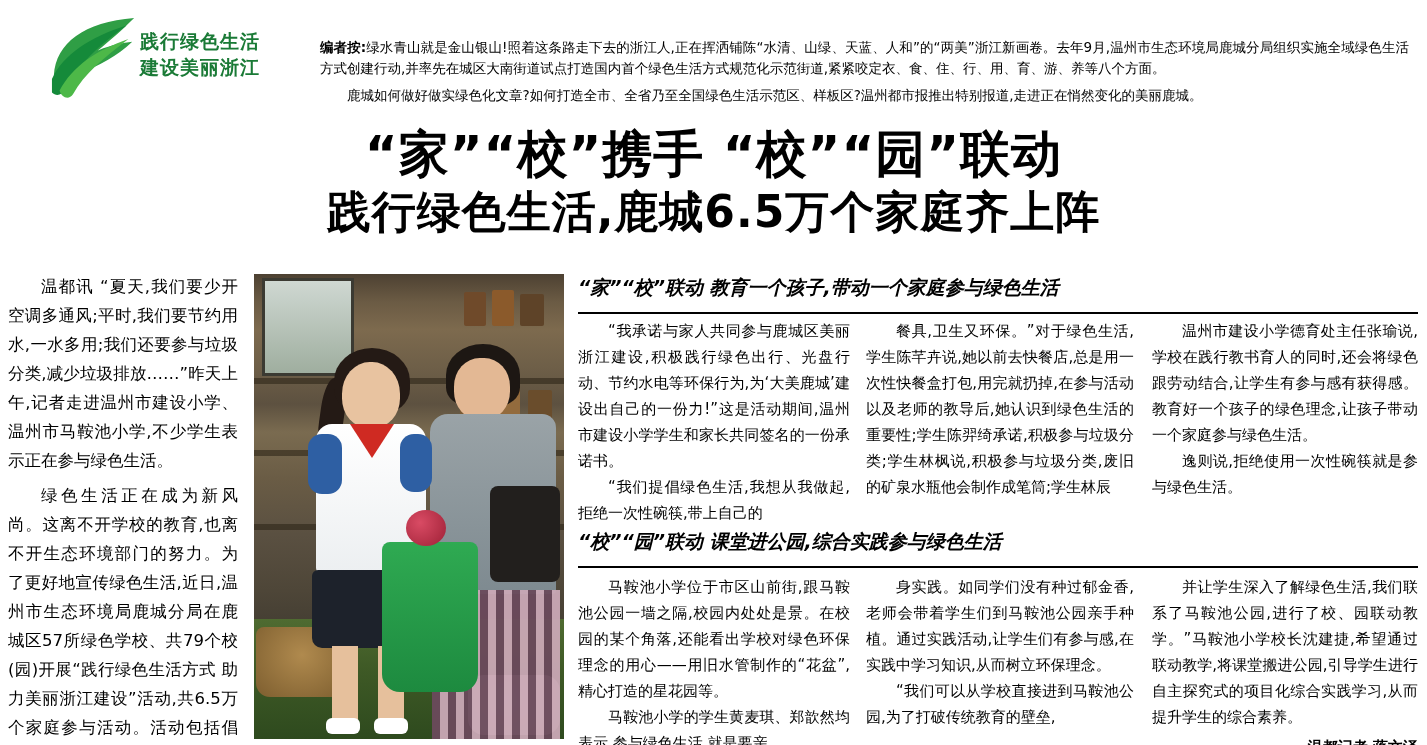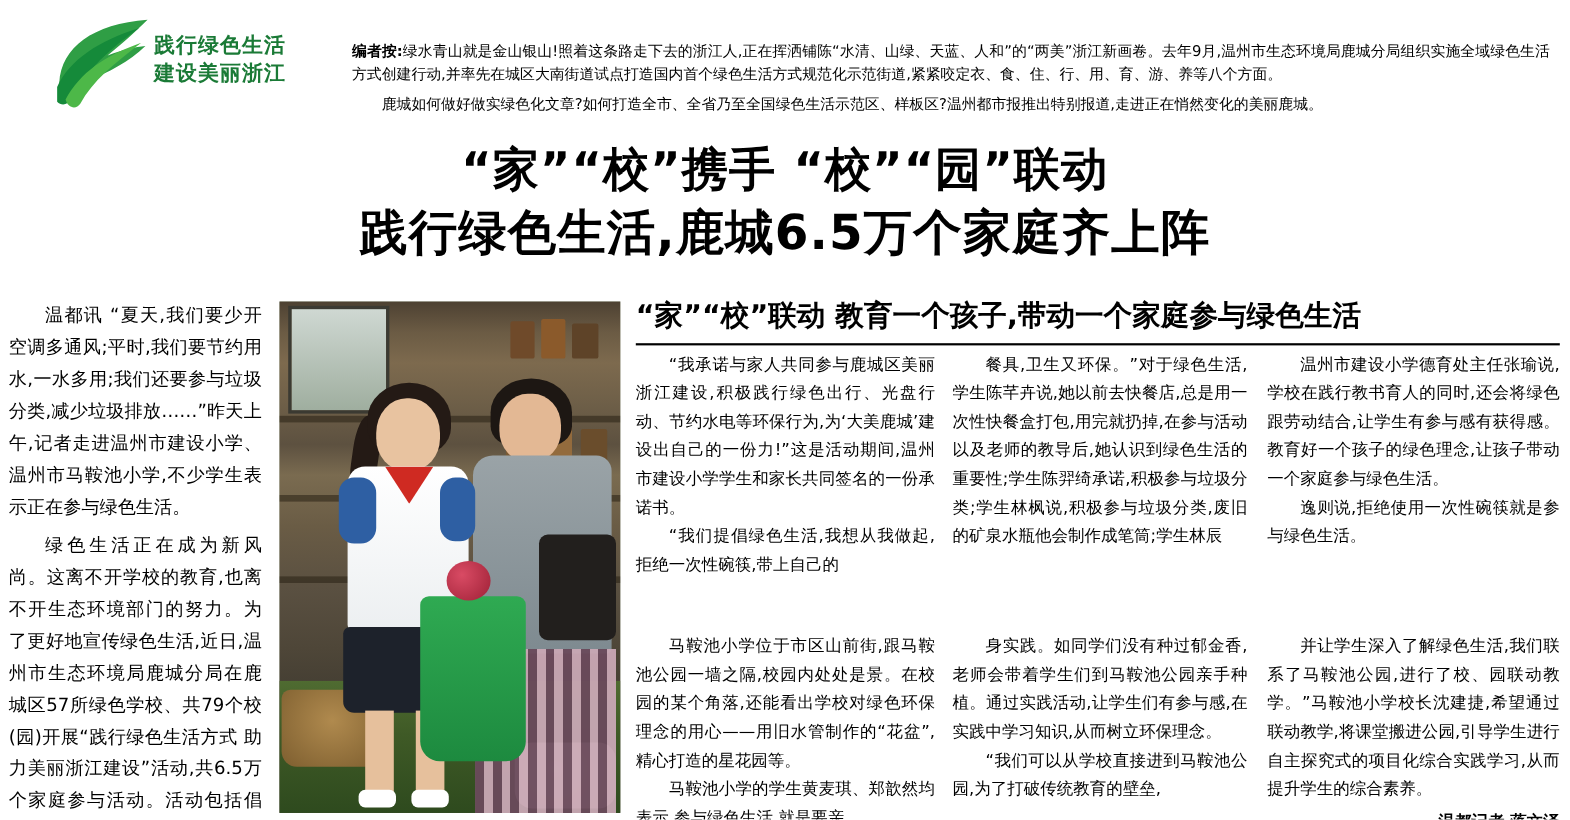--- a/index.html
+++ b/index.html
@@ -81,21 +81,21 @@
   .headline {
     position: absolute;
     left: 0;
     top: 128px;
     width: 1427px;
     text-align: center;
   }
   .headline .h1 {
     font-family: "DejaVu Sans", sans-serif;
     font-weight: bold;
-    font-size: 42px;
+    font-size: 50px;
     line-height: 52px;
     letter-spacing: 1px;
   }
   .headline .h2 {
     font-family: "DejaVu Sans", sans-serif;
     font-weight: bold;
     font-size: 44px;
     line-height: 56px;
     letter-spacing: 1px;
     margin-top: 4px;
@@ -240,23 +240,24 @@
     position:absolute; left:236px; top:212px; width:70px; height:96px;
     background:#221f1d; border-radius:8px;
   }
   .photo .fruit {
     position:absolute; left:152px; top:236px; width:40px; height:36px;
     background: radial-gradient(circle at 35% 35%, #d94b64, #9e2036);
     border-radius:50%;
   }
   .section-title {
     font-weight: bold;
-    font-size: 26px;
+    font-size: 19px;
     line-height: 30px;
     margin: 0 0 10px 0;
+    font-style: italic;
   }
   .sect-rule {
     height: 2px;
     background: #000;
     margin: 4px 0 10px 0;
   }
   .ctext p {
     margin: 0;
     text-indent: 2em;
     font-size: 15px;
@@ -367,20 +368,24 @@
         <p>“我们提倡绿色生活,我想从我做起,拒绝一次性碗筷,带上自己的</p>
     </div>
     <div class="block-b1 ctext">
       <p>餐具,卫生又环保。”对于绿色生活,学生陈芊卉说,她以前去快餐店,总是用一次性快餐盒打包,用完就扔掉,在参与活动以及老师的教导后,她认识到绿色生活的重要性;学生陈羿绮承诺,积极参与垃圾分类;学生林枫说,积极参与垃圾分类,废旧的矿泉水瓶他会制作成笔筒;学生林辰</p>
     </div>
     <div class="block-c1 ctext">
       <p>温州市建设小学德育处主任张瑜说,学校在践行教书育人的同时,还会将绿色跟劳动结合,让学生有参与感有获得感。教育好一个孩子的绿色理念,让孩子带动一个家庭参与绿色生活。</p>
         <p>逸则说,拒绝使用一次性碗筷就是参与绿色生活。</p>
     </div>
 
+    <div class="title-wide title-2">
+      <div class="section-title">“校”“园”联动 课堂进公园,综合实践参与绿色生活</div>
+      <div class="sect-rule"></div>
+    </div>
     <div class="block-a2 ctext">
       <p>马鞍池小学位于市区山前街,跟马鞍池公园一墙之隔,校园内处处是景。在校园的某个角落,还能看出学校对绿色环保理念的用心——用旧水管制作的“花盆”,精心打造的星花园等。</p>
         <p>马鞍池小学的学生黄麦琪、郑歆然均表示,参与绿色生活,就是要亲</p>
     </div>
     <div class="block-b2 ctext">
       <p>身实践。如同学们没有种过郁金香,老师会带着学生们到马鞍池公园亲手种植。通过实践活动,让学生们有参与感,在实践中学习知识,从而树立环保理念。</p>
         <p>“我们可以从学校直接进到马鞍池公园,为了打破传统教育的壁垒,</p>
     </div>
     <div class="block-c2 ctext">
       <p>并让学生深入了解绿色生活,我们联系了马鞍池公园,进行了校、园联动教学。”马鞍池小学校长沈建捷,希望通过联动教学,将课堂搬进公园,引导学生进行自主探究式的项目化综合实践学习,从而提升学生的综合素养。</p>

